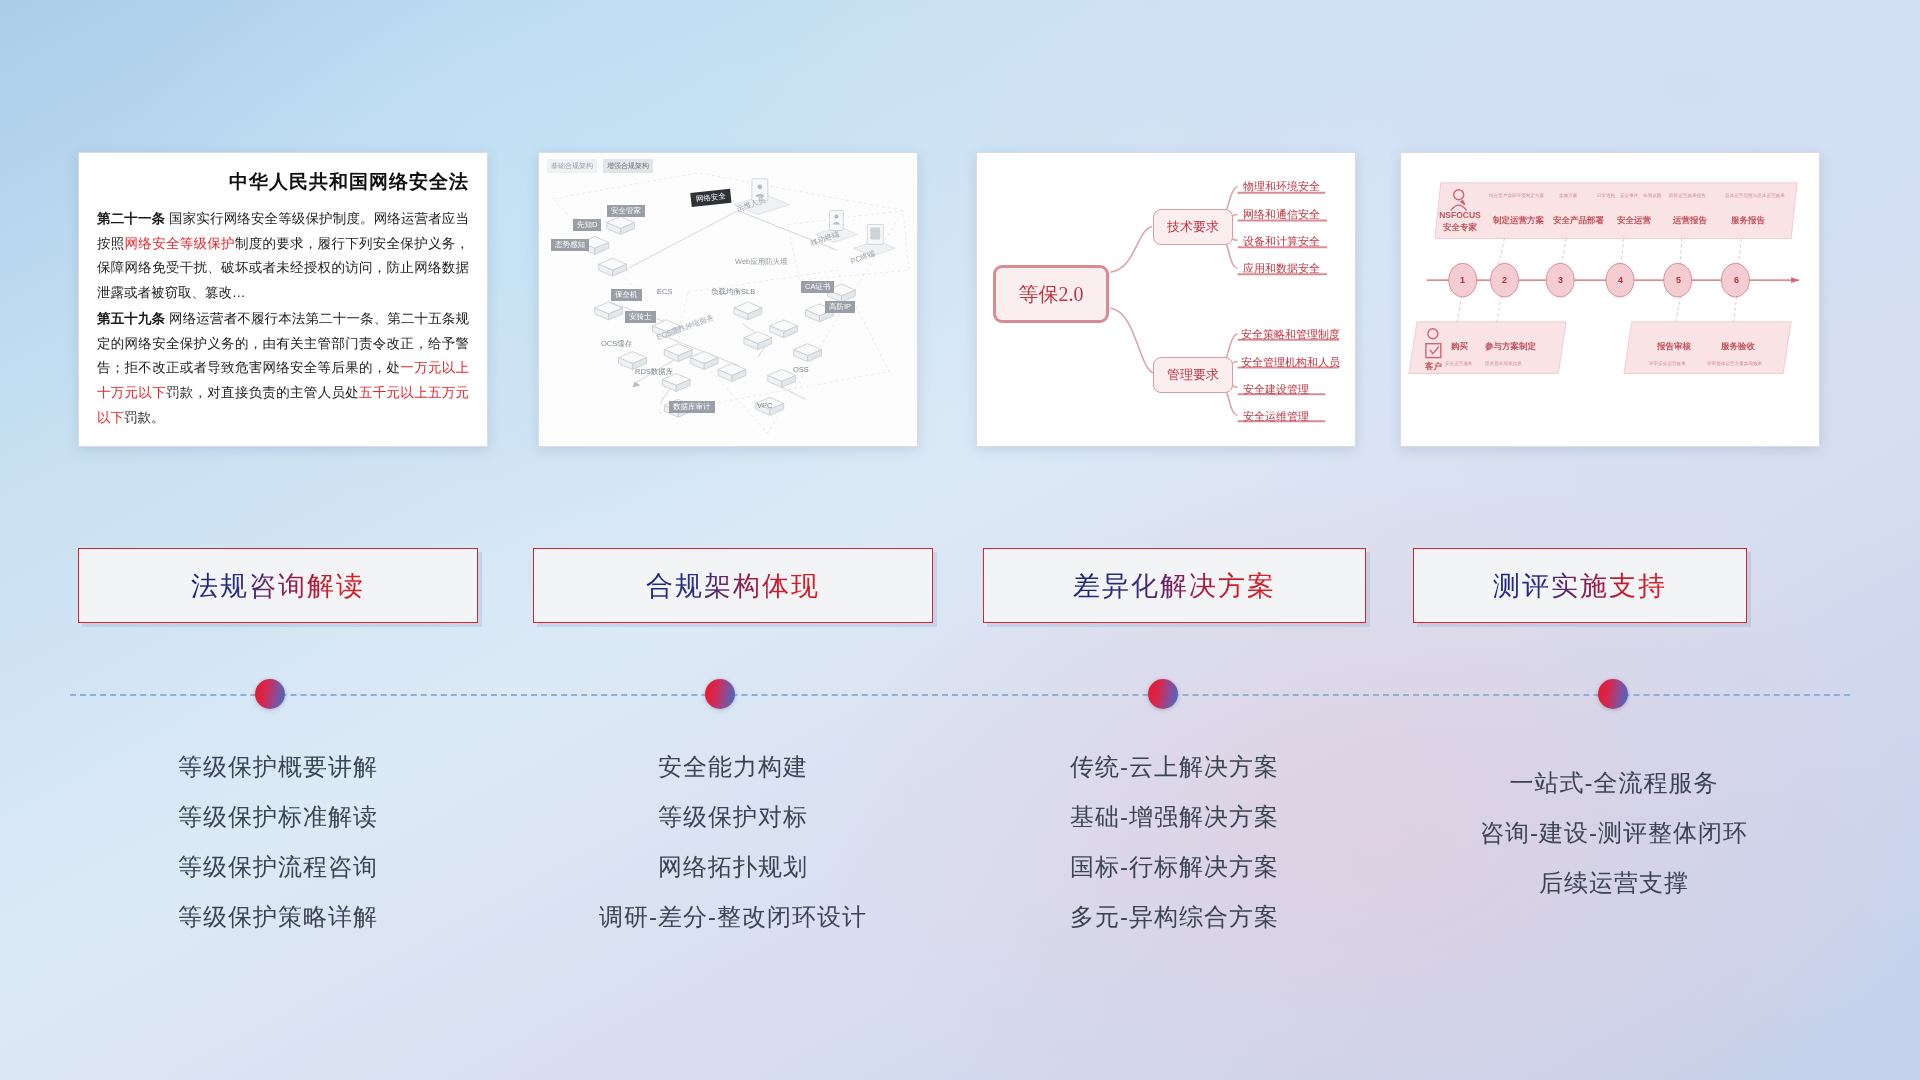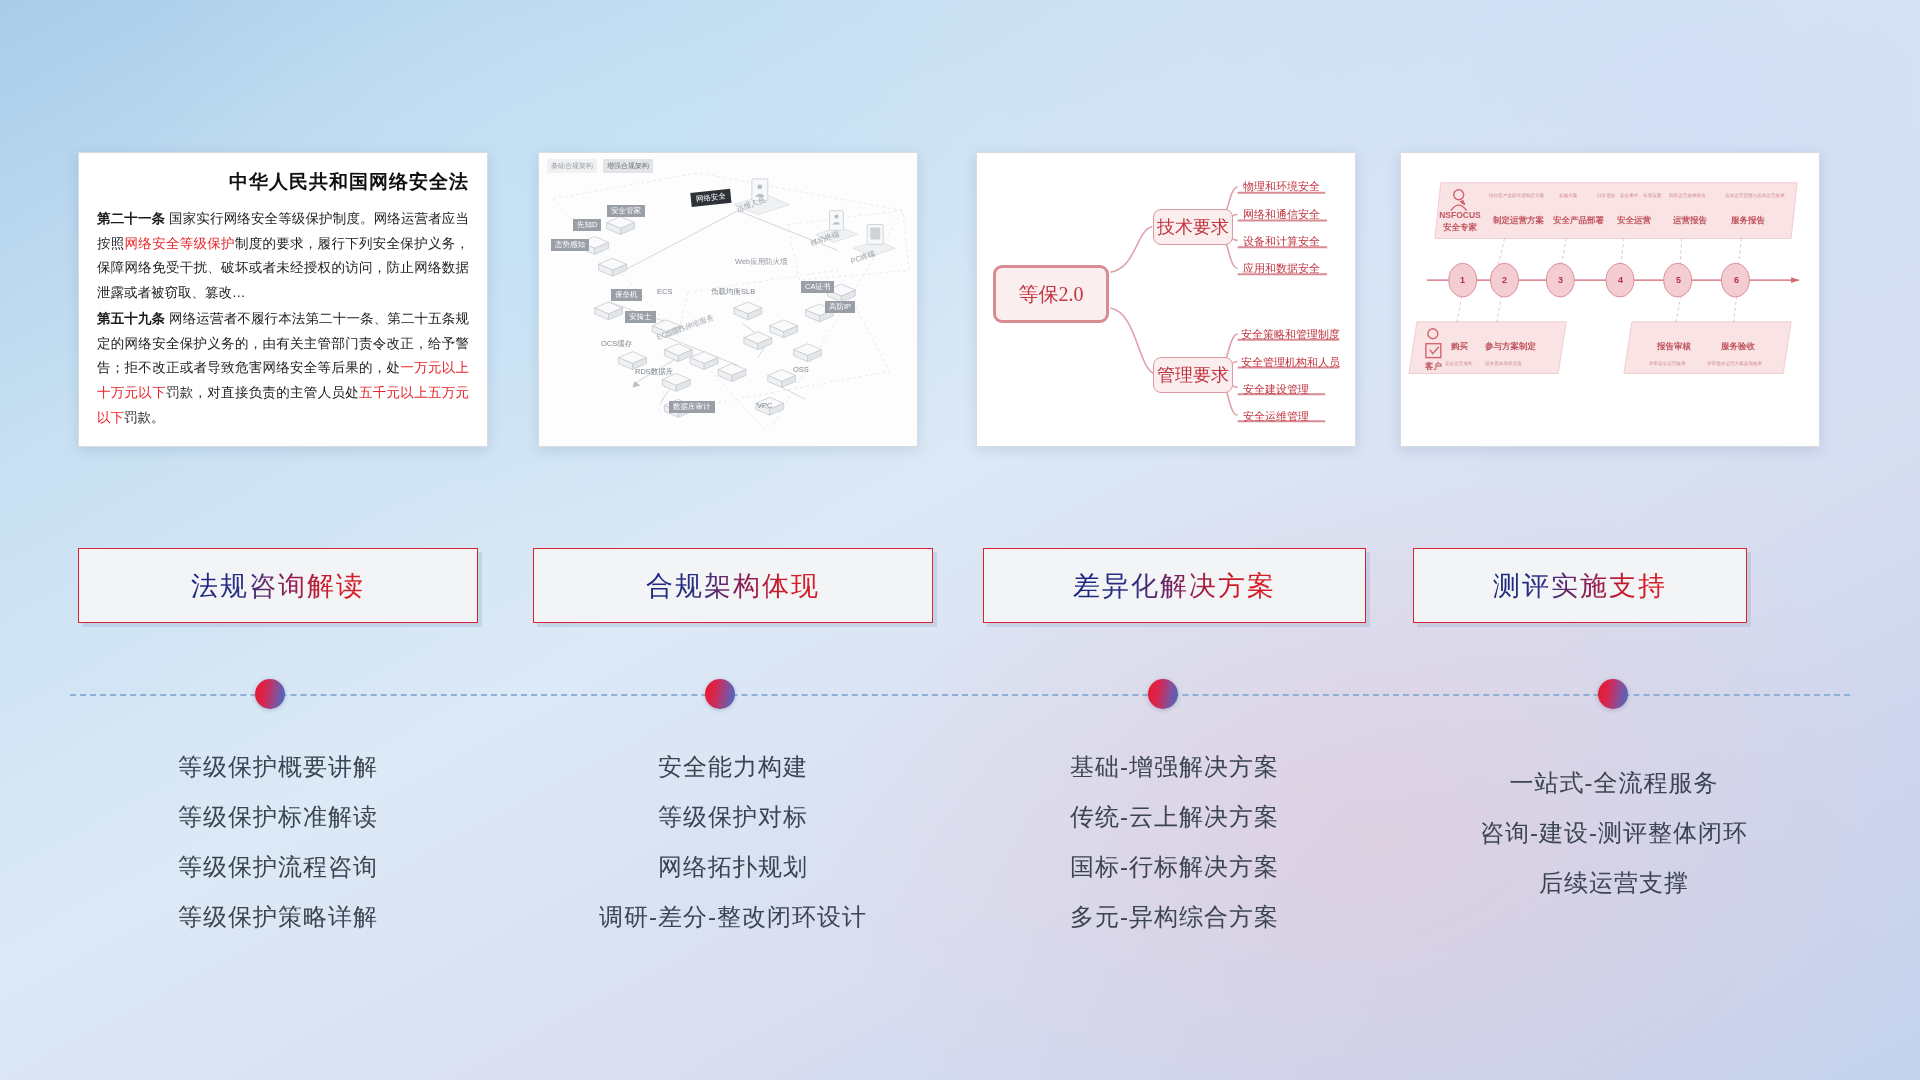--- a/index.html
+++ b/index.html
@@ -58,21 +58,21 @@
   .mm-root {
     position:absolute; left:16px; top:112px; width:116px; height:58px;
     background:#fbeeef; border:3px solid #d98b94; border-radius:9px;
     display:flex; align-items:center; justify-content:center;
     color:#c0343f; font-size:20px; font-family:"Liberation Serif", serif;
   }
   .mm-branch {
     position:absolute; width:80px; height:36px;
     background:#fbeeef; border:1.5px solid #dd9aa2; border-radius:8px;
     display:flex; align-items:center; justify-content:center;
-    color:#c0343f; font-size:18px; font-family:"Liberation Serif", serif;
+    color:#c0343f; font-size:13px; font-family:"Liberation Serif", serif;
   }
   .mm-leaf {
     position:absolute; color:#c0343f; font-size:11px; white-space:nowrap;
     font-family:"Liberation Serif", serif; padding-bottom:2px;
   }
 
   
   .road { position:relative; width:100%; height:100%; background:#fff; }
   .road svg { position:absolute; inset:0; width:100%; height:100%; }
   .rd-txt { position:absolute; white-space:nowrap; color:#c0565f; }
@@ -460,22 +460,22 @@
     <div>等级保护流程咨询</div>
     <div>等级保护策略详解</div>
   </div>
   <div class="col l2">
     <div>安全能力构建</div>
     <div>等级保护对标</div>
     <div>网络拓扑规划</div>
     <div>调研-差分-整改闭环设计</div>
   </div>
   <div class="col l3">
+    <div>传统-云上解决方案</div>
     <div>基础-增强解决方案</div>
-    <div>传统-云上解决方案</div>
     <div>国标-行标解决方案</div>
     <div>多元-异构综合方案</div>
   </div>
   <div class="col l4" style="top:758px;">
     <div>一站式-全流程服务</div>
     <div>咨询-建设-测评整体闭环</div>
     <div>后续运营支撑</div>
   </div>
 
 </div>

